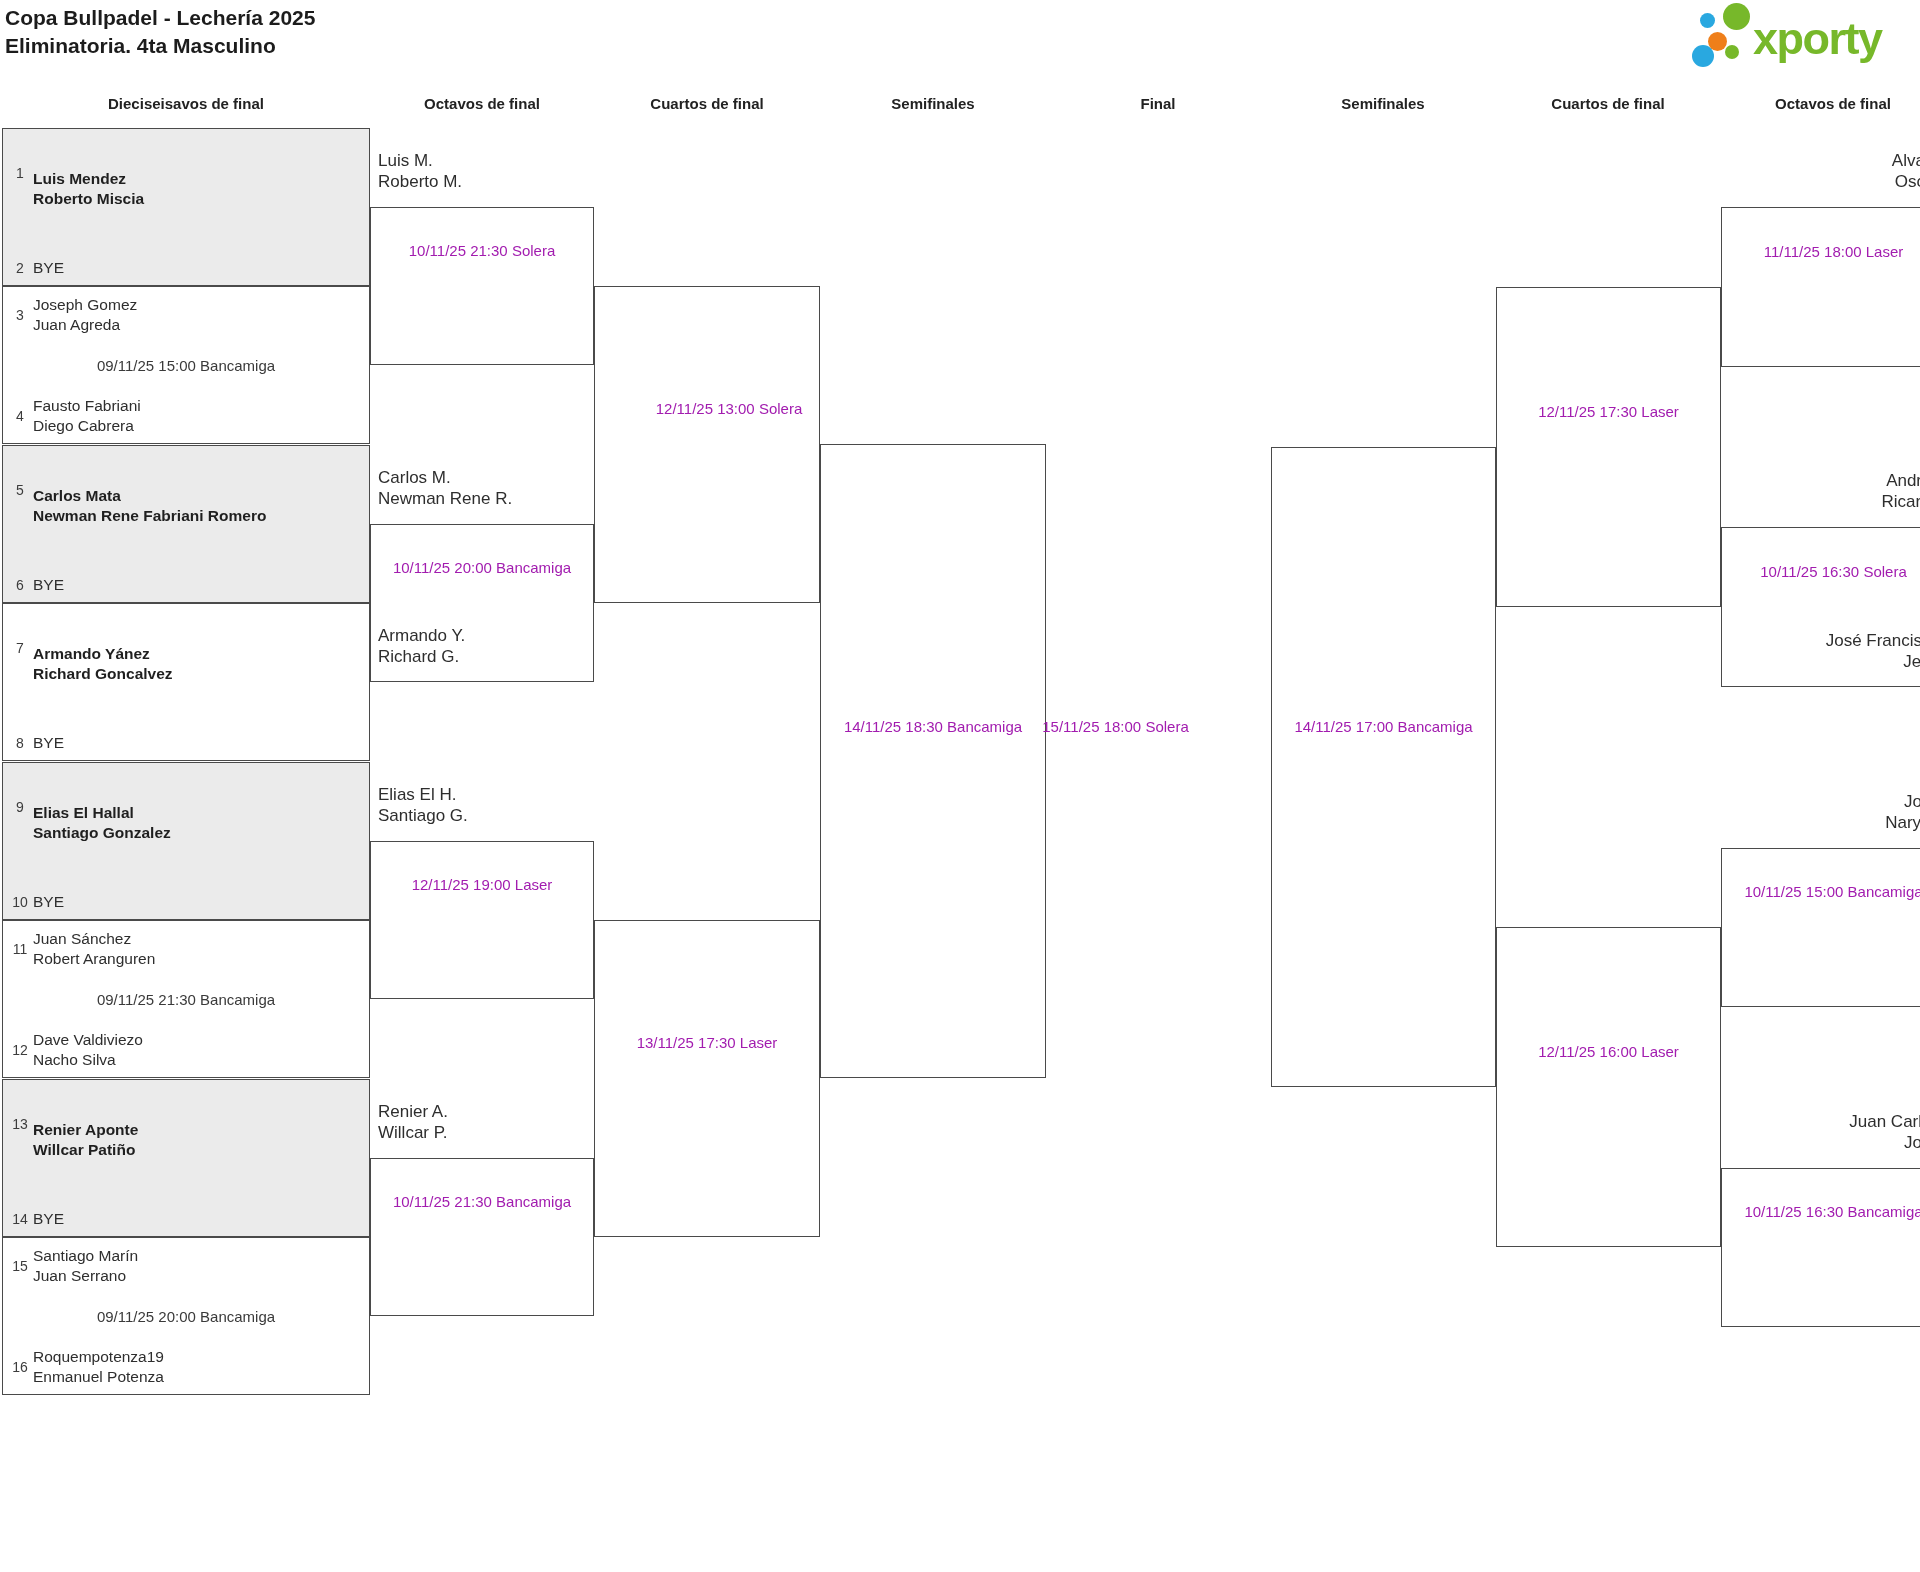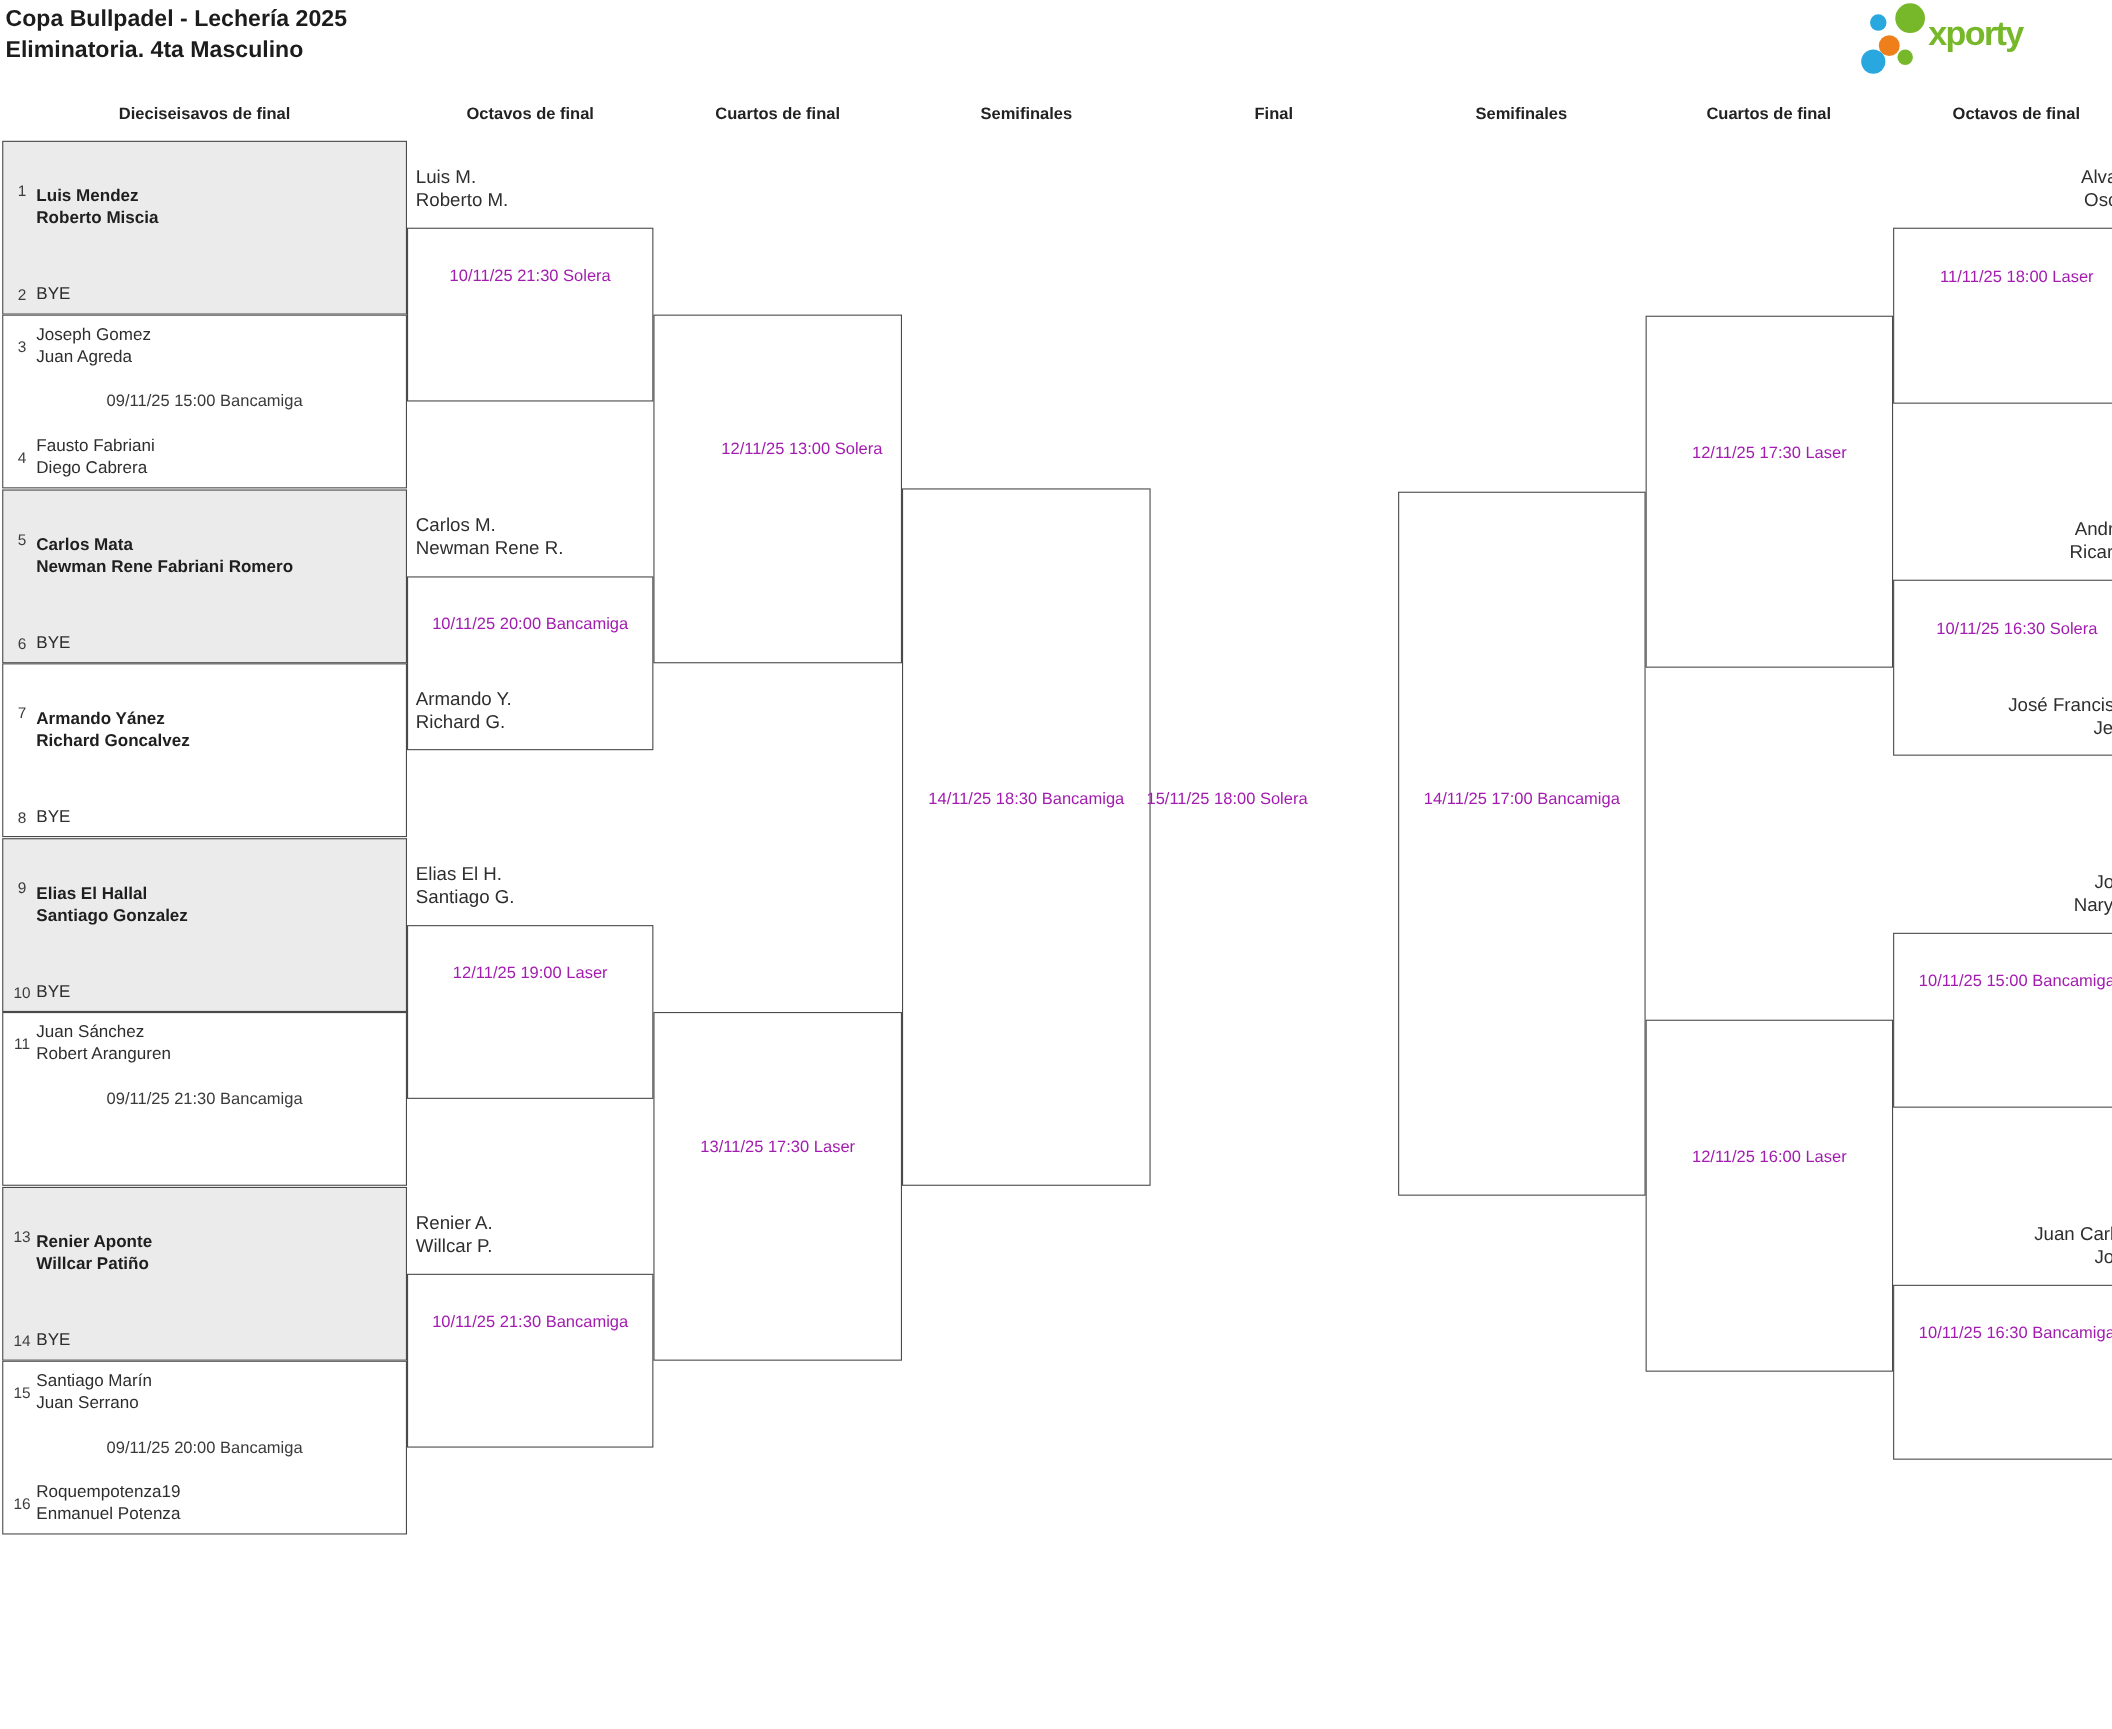--- a/index.html
+++ b/index.html
@@ -1,21 +1,21 @@
 <!DOCTYPE html>
 <html><head>
 <meta charset="utf-8">
 <style>
   html,body{margin:0;padding:0;background:#fff;}
   #stage{position:relative;width:1920px;height:1572px;background:#fff;overflow:hidden;
          font-family:Liberation Sans, sans-serif;color:#2e2e2e;}
   
   .title{position:absolute;left:5px;top:4px;font-size:21px;line-height:28px;font-weight:600;color:#1c1c1c;}
   
-  .logo-text{position:absolute;left:1753px;top:13px;font-size:31px;font-weight:800;letter-spacing:-1.5px;color:#77b82a;}
+  .logo-text{position:absolute;left:1753px;top:13px;font-size:45px;font-weight:800;letter-spacing:-1.5px;color:#77b82a;}
   .dot{position:absolute;border-radius:50%;}
   
   .rh{position:absolute;top:95px;width:220px;text-align:center;font-size:15px;font-weight:600;color:#222;}
   
   .match-box{position:absolute;left:2px;width:368px;height:158px;border:1px solid #4a4a4a;background:#fff;box-sizing:border-box;}
   .match-box.striped{background:#ebebeb;}
   .team-row{position:absolute;left:4px;right:6px;display:flex;align-items:center;}
   .team-row.top{top:8px;}
   .team-row.bottom{bottom:7px;}
   .seed{width:26px;flex:0 0 26px;text-align:center;font-size:14px;color:#3c3c3c;}
@@ -154,20 +154,27 @@
 
   <div class="match-box" style="top:920px">
     <div class="team-row top">
       <span class="seed">11</span>
       <span class="names">
         <span class="nline">Juan Sánchez</span>
         <span class="nline">Robert Aranguren</span>
       </span>
     </div>
     <div class="box-date">09/11/25 21:30 Bancamiga</div>
+    <div class="team-row bottom">
+      <span class="seed">12</span>
+      <span class="names">
+        <span class="nline">Dave Valdiviezo</span>
+        <span class="nline">Nacho Silva</span>
+      </span>
+    </div>
   </div>
 
   <div class="match-box striped" style="top:1079px">
     <div class="team-row top">
       <span class="seed">13</span>
       <span class="names bold">
         <span class="nline">Renier Aponte</span>
         <span class="nline">Willcar Patiño</span>
       </span>
     </div>

